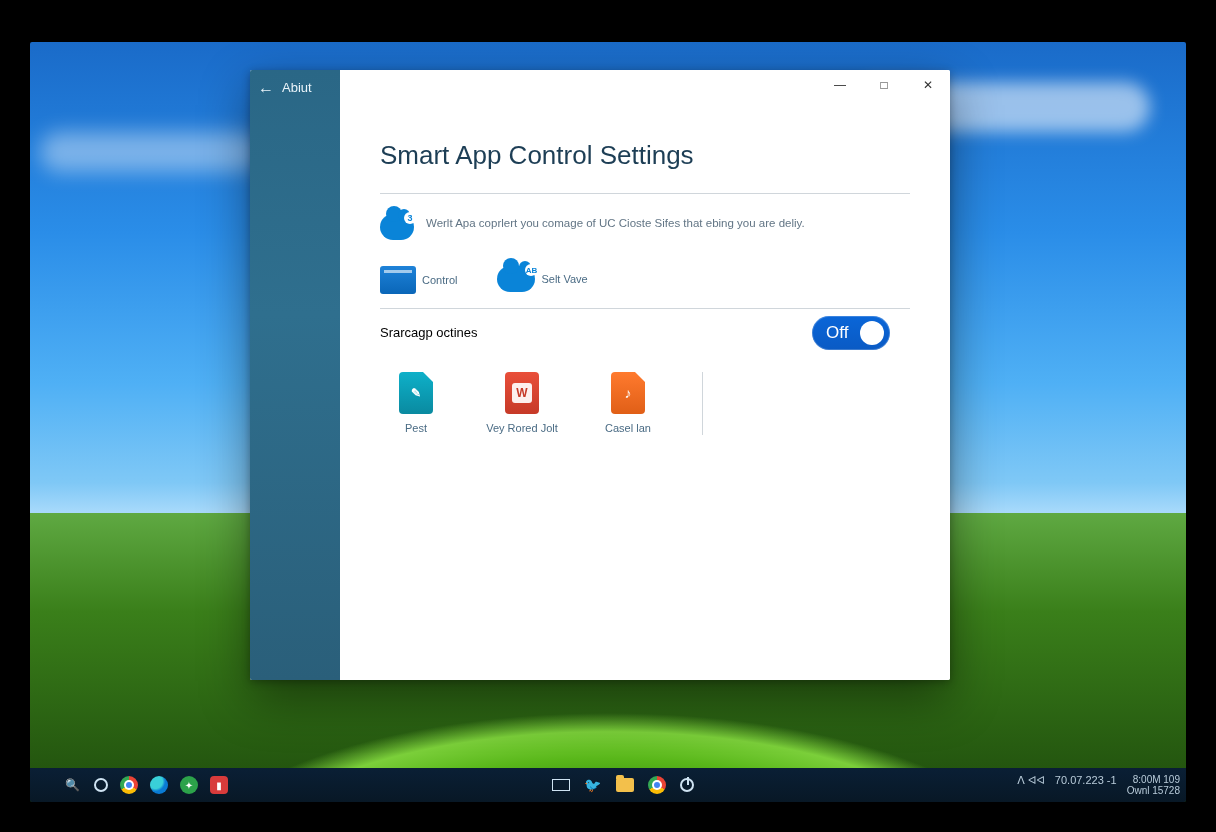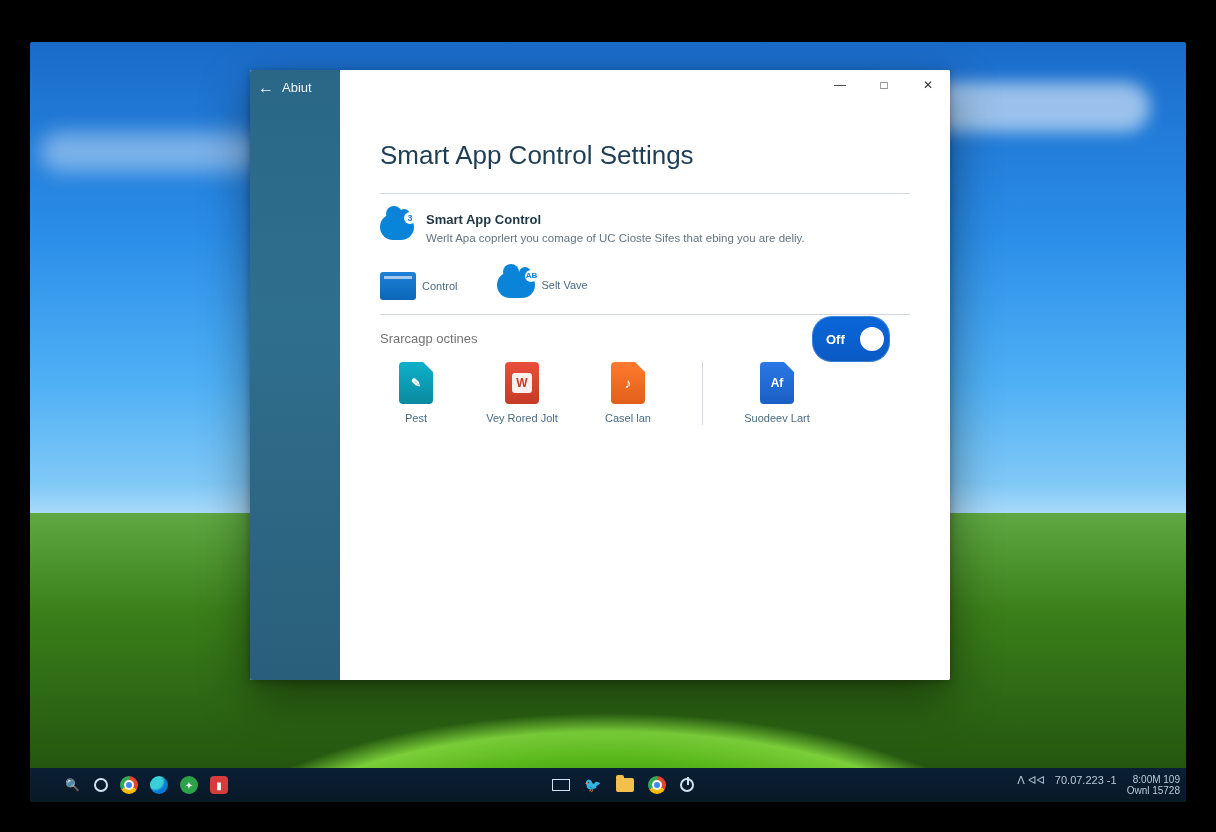--- a/index.html
+++ b/index.html
@@ -115,32 +115,32 @@
   .icon-row { display:flex; gap:40px; align-items:flex-start; margin:26px 0 14px 0;}
   .icon-stack { display:flex; flex-direction:row; align-items:center; gap:6px; font-size:11px; color:#4a6b84;}
   .icon-stack .ic { width:38px; height:32px; display:flex; align-items:center; justify-content:center;}
   .ic.folder-blue { width:36px;height:28px;background:linear-gradient(#1e82d8,#0a66b8);border-radius:3px;position:relative;}
   .ic.folder-blue::before{content:"";position:absolute;top:4px;left:4px;right:4px;height:3px;background:rgba(255,255,255,.6);}
   .ic.cloud-plain { position:relative; width:38px;height:26px;}
   .ic.cloud-plain .cloud-shape{background:#0a84d8;}
 
   .toggle {
     position:absolute; right:60px; top:246px;
-    width:78px; height:46px; border-radius:20px;
+    width:78px; height:34px; border-radius:20px;
     background: linear-gradient(#0a66d8,#0a5ac4);
     display:flex; align-items:center; padding:0 6px 0 14px;
-    color:#fff; font-size:13px; font-weight:700; cursor:pointer;
+    color:#fff; font-size:17px; font-weight:400; cursor:pointer;
     justify-content:space-between;
     box-shadow: inset 0 0 0 1px rgba(255,255,255,.2);
   }
   .toggle .knob { width:24px;height:24px;border-radius:50%;background:#fff; }
 
   .hr2 { height:1px;background:#d0d6db; margin:10px 0 16px 0;}
 
-  .subsection-title { font-size:13px; color:#737373; margin-bottom:16px; font-weight:500;}
+  .subsection-title { font-size:13px; color:#000000; margin-bottom:32px; font-weight:500;}
 
   .startup-grid { display:flex; gap:34px; align-items:flex-start; }
   .app-tile { display:flex; flex-direction:column; align-items:center; gap:8px; width:72px;}
   .app-tile .label { font-size:11px; color:#4a6b84; text-align:center; line-height:1.2;}
   .doc { width:34px;height:42px;border-radius:4px;position:relative;display:flex;align-items:center;justify-content:center;color:#fff;font-size:12px;font-weight:bold;}
   .doc.fold::after{content:"";position:absolute;top:0;right:0;border-top:10px solid #fff;border-left:10px solid transparent;}
   .doc.teal{background:linear-gradient(#0eb0c9,#0a8aa0);} 
   .doc.red{background:linear-gradient(#e94f3a,#c63a28);} 
   .doc.orange{background:linear-gradient(#ff7a2e,#e05f17);} 
   .doc.blue{background:linear-gradient(#2a78e4,#1a5fc4);} 
@@ -176,21 +176,20 @@
         <div class="page">
           <h1>Smart App Control Settings</h1>
           <div class="divider"></div>
 
           <div class="section-row">
             <div class="cloud-icon">
               <div class="cloud-shape"></div>
               <div class="cloud-badge">3</div>
             </div>
             <div>
-              <div class="section-title">Smart App Control</div>
               <div class="section-desc">Werlt Apa coprlert you comage of UC Cioste Sifes that ebing you are deliy.</div>
             </div>
           </div>
 
           <div class="icon-row">
             <div class="icon-stack">
               <div class="ic folder-blue"></div>
               <span>Control</span>
             </div>
             <div class="icon-stack">
@@ -219,26 +218,20 @@
               </div>
               <span class="label">Vey Rored Jolt</span>
             </div>
             <div class="app-tile">
               <div class="doc orange fold">
                 <span class="innerNote">♪</span>
               </div>
               <span class="label">Casel lan</span>
             </div>
             <div class="vdiv"></div>
-            <div class="app-tile">
-              <div class="doc blue fold">
-                <span>Af</span>
-              </div>
-              <span class="label">Suodeev Lart</span>
-            </div>
           </div>
         </div>
 
         <div class="toggle">
           <span>Off</span>
           <span class="knob"></span>
         </div>
 
       </div>
     </div>

